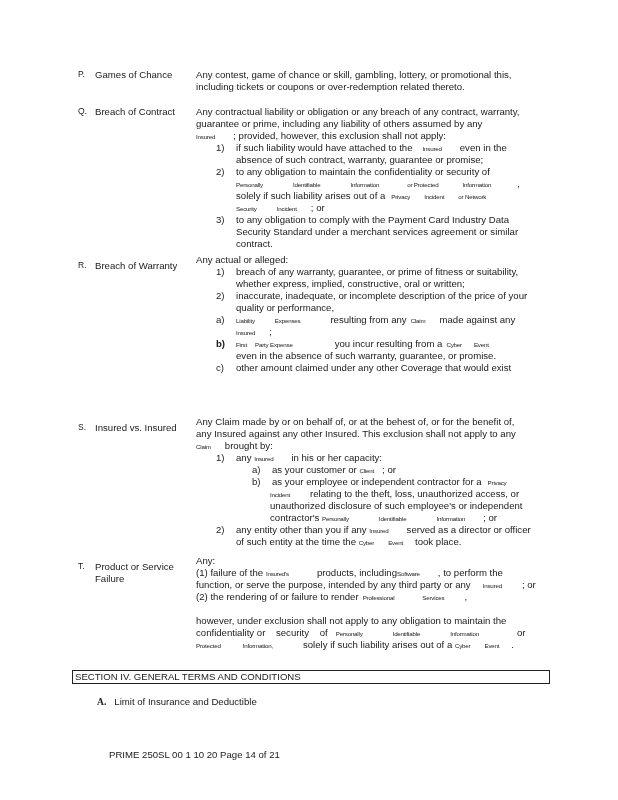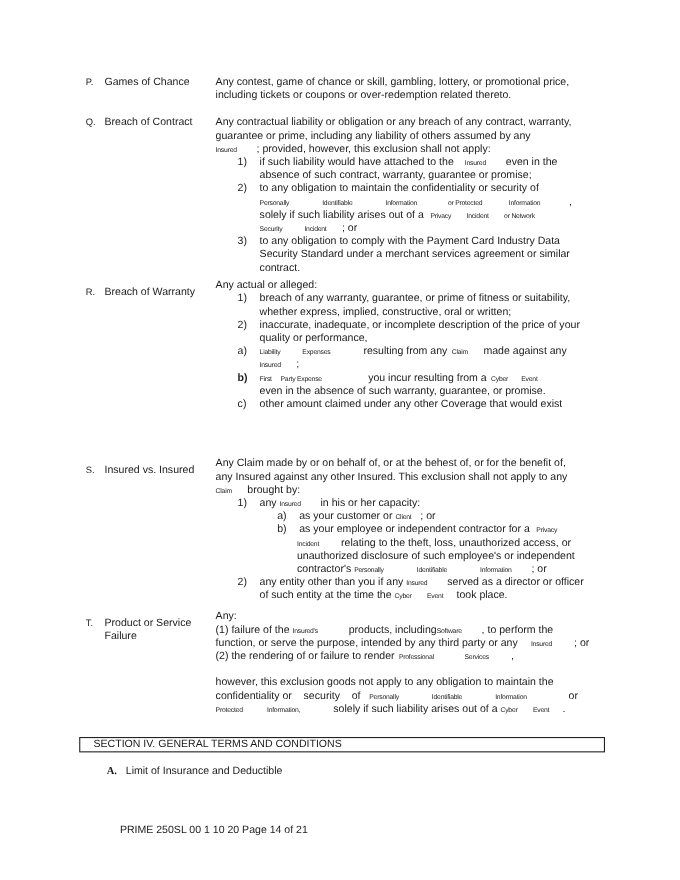--- a/index.html
+++ b/index.html
@@ -13,36 +13,36 @@
   .line { white-space: nowrap; height: 12px; }
   .small { font-size: 6.2px; letter-spacing: -0.2px; }
   .gap { display: inline-block; }
   .num { display: inline-block; width: 20px; }
   .i1 { padding-left: 20px; }
   .i1c { padding-left: 40px; }
   .i2 { padding-left: 56px; }
   .i2c { padding-left: 74px; }
   .bold { font-weight: bold; }
   .section-box { position: absolute; left: 72px; top: 670px; width: 478px; height: 14px;
-                 border: 1px solid #222; box-sizing: border-box; padding-left: 12px;
+                 border: 1px solid #222; box-sizing: border-box; padding-left: 2px;
                  line-height: 12px; font-size: 9.6px; }
   .subhead { position: absolute; left: 97px; top: 696px; font-size: 9.6px; }
   .subhead .ltr { font-family: "Liberation Serif", serif; font-weight: bold; margin-right: 8px; }
   .footer { position: absolute; left: 73px; top: 749px; font-size: 9.6px; margin-left: 36px; }
 </style>
 </head>
 <body>
 
 <div class="page">
 
   <div class="excl" style="top:69px;">
     <div class="letter">P.</div>
     <div class="title">Games of Chance</div>
     <div class="body">
-      <div class="line">Any contest, game of chance or skill, gambling, lottery, or promotional price,</div>
+      <div class="line">Any contest, game of chance or skill, gambling, lottery, or promotional this,</div>
       <div class="line">including tickets or coupons or over-redemption related thereto.</div>
     </div>
   </div>
 
   <div class="excl" style="top:106px;">
     <div class="letter">Q.</div>
     <div class="title">Breach of Contract</div>
     <div class="body">
       <div class="line">Any contractual liability or obligation or any breach of any contract, warranty,</div>
       <div class="line">guarantee or prime, including any liability of others assumed by any</div>
@@ -96,21 +96,21 @@
 
   <div class="excl" style="top:555px;">
     <div class="letter" style="top:6px">T.</div>
     <div class="title" style="top:6px">Product or Service Failure</div>
     <div class="body">
       <div class="line">Any:</div>
       <div class="line"><span>(1)  failure of the</span> <span class="small">Insured's</span><span class="gap" style="width:28px"></span><span>products, including</span><span class="small">Software</span><span class="gap" style="width:18px"></span><span>, to perform the</span></div>
       <div class="line"><span>function, or serve the purpose, intended by any third party or any</span><span class="gap" style="width:12px"></span><span class="small">Insured</span><span class="gap" style="width:20px"></span><span>; or</span></div>
       <div class="line"><span>(2) the rendering of or failure to render</span><span class="gap" style="width:4px"></span><span class="small">Professional</span><span class="gap" style="width:28px"></span><span class="small">Services</span><span class="gap" style="width:20px"></span><span>,</span></div>
       <div class="line"></div>
-      <div class="line">however, this exclusion goods not apply to any obligation to maintain the</div>
+      <div class="line">however, under exclusion shall not apply to any obligation to maintain the</div>
       <div class="line"><span style="white-space:pre">confidentiality or    security    of</span><span class="gap" style="width:8px"></span><span class="small">Personally</span><span class="gap" style="width:30px"></span><span class="small">Identifiable</span><span class="gap" style="width:30px"></span><span class="small">Information</span><span class="gap" style="width:38px"></span><span>or</span></div>
       <div class="line"><span class="small">Protected</span><span class="gap" style="width:22px"></span><span class="small">Information,</span><span class="gap" style="width:30px"></span><span>solely if such liability arises out of a</span> <span class="small">Cyber</span><span class="gap" style="width:14px"></span><span class="small">Event</span><span class="gap" style="width:12px"></span><span>.</span></div>
     </div>
   </div>
 
   <div class="section-box">SECTION IV. GENERAL TERMS AND CONDITIONS</div>
 
   <div class="subhead">
     <span class="ltr">A.</span><span>Limit of Insurance and Deductible</span>
   </div>

